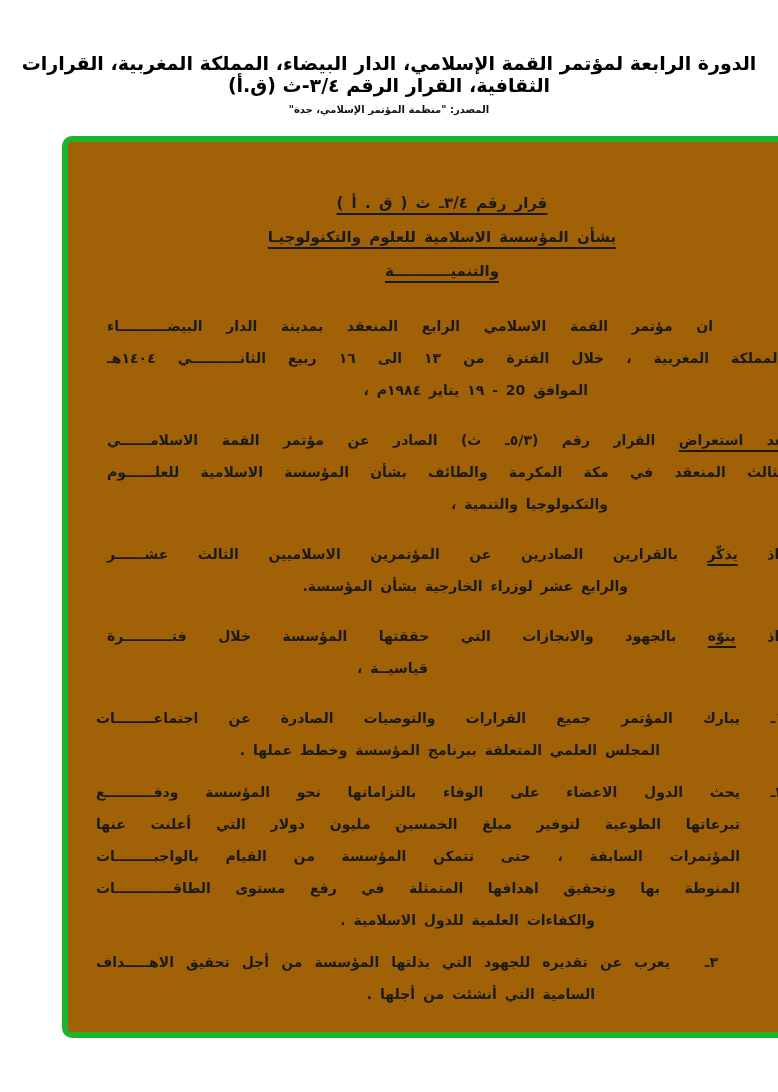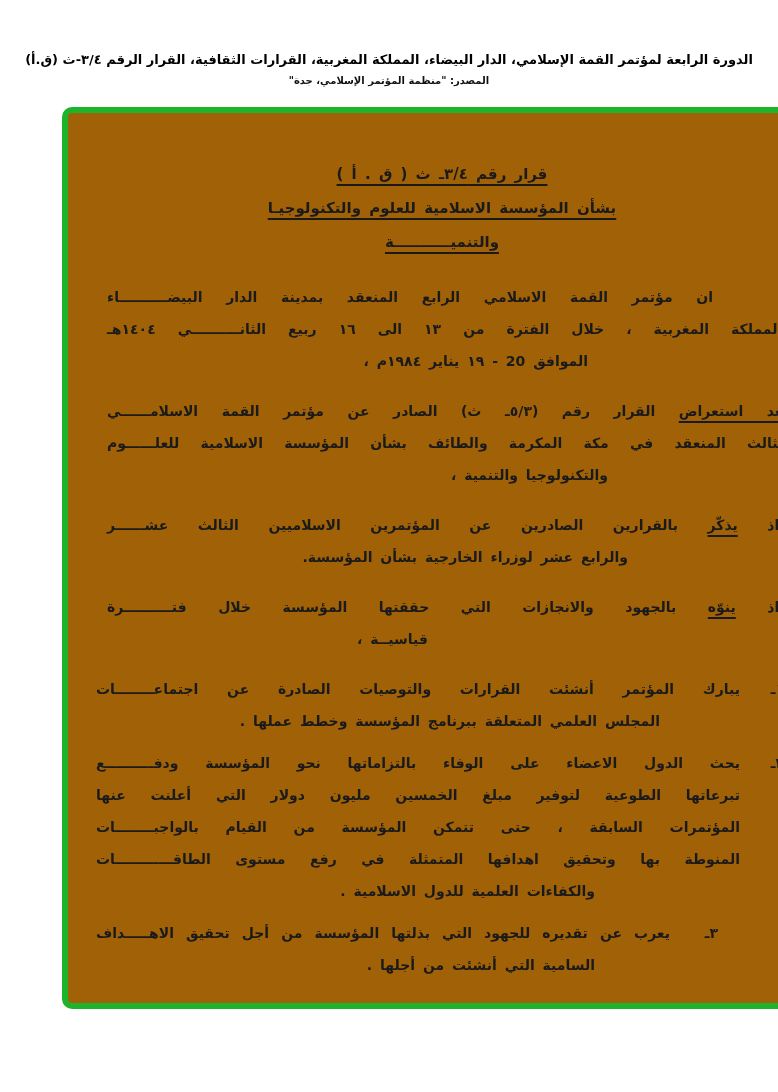--- a/index.html
+++ b/index.html
@@ -2,21 +2,21 @@
 <html lang="ar"><head>
 <meta charset="utf-8">
 <style>
   html,body{margin:0;padding:0;}
   body{
     width:778px;height:1092px;background:#ffffff;overflow:hidden;
     font-family:"DejaVu Sans",sans-serif;
   }
   
   .hdr{margin-top:52px;text-align:center;direction:rtl;color:#000;}
-  .hdr-l1{font-size:13px;font-weight:700;letter-spacing:0;}
+  .hdr-l1{font-size:19px;font-weight:700;letter-spacing:0;}
   .hdr-l2{font-size:10px;font-weight:700;margin-top:8px;color:#111;}
   
   .scanbox{
     box-sizing:border-box;
     margin:21px 0 0 62px;
     width:740px;height:902px;
     border:6px solid #1db32a;border-radius:10px;
     background:#a16207;overflow:hidden;
   }
   
@@ -80,21 +80,21 @@
       <div class="ln nr pr160">والرابع عشر لوزراء الخارجية بشأن المؤسسة.</div>
     </div>
 
     <div class="para">
       <div class="ln fj"><span>واذ </span><span class="u">ينوّه</span><span> بالجهود والانجازات التي حققتها المؤسسة خلال فتــــــــــرة</span></div>
       <div class="ln nr pr110">قياسيــة ،</div>
     </div>
 
     <div class="item">
       <span class="num">١ـ</span>
-      <div class="ln fj">يبارك المؤتمر أنشئت القرارات والتوصيات الصادرة عن اجتماعــــــــات</div>
+      <div class="ln fj">يبارك المؤتمر جميع القرارات والتوصيات الصادرة عن اجتماعــــــــات</div>
       <div class="ln nr pr80">المجلس العلمي المتعلقة ببرنامج المؤسسة وخطط عملها .</div>
     </div>
 
     <div class="item">
       <span class="num">٢ـ</span>
       <div class="ln fj">يحث الدول الاعضاء على الوفاء بالتزاماتها نحو المؤسسة ودفــــــــــع</div>
       <div class="ln fj">تبرعاتها الطوعية لتوفير مبلغ الخمسين مليون دولار التي أعلنت عنها</div>
       <div class="ln fj">المؤتمرات السابقة ، حتى تتمكن المؤسسة من القيام بالواجبــــــــات</div>
       <div class="ln fj">المنوطة بها وتحقيق اهدافها المتمثلة في رفع مستوى الطاقــــــــــــات</div>
       <div class="ln nr pr145">والكفاءات العلمية للدول الاسلامية .</div>

